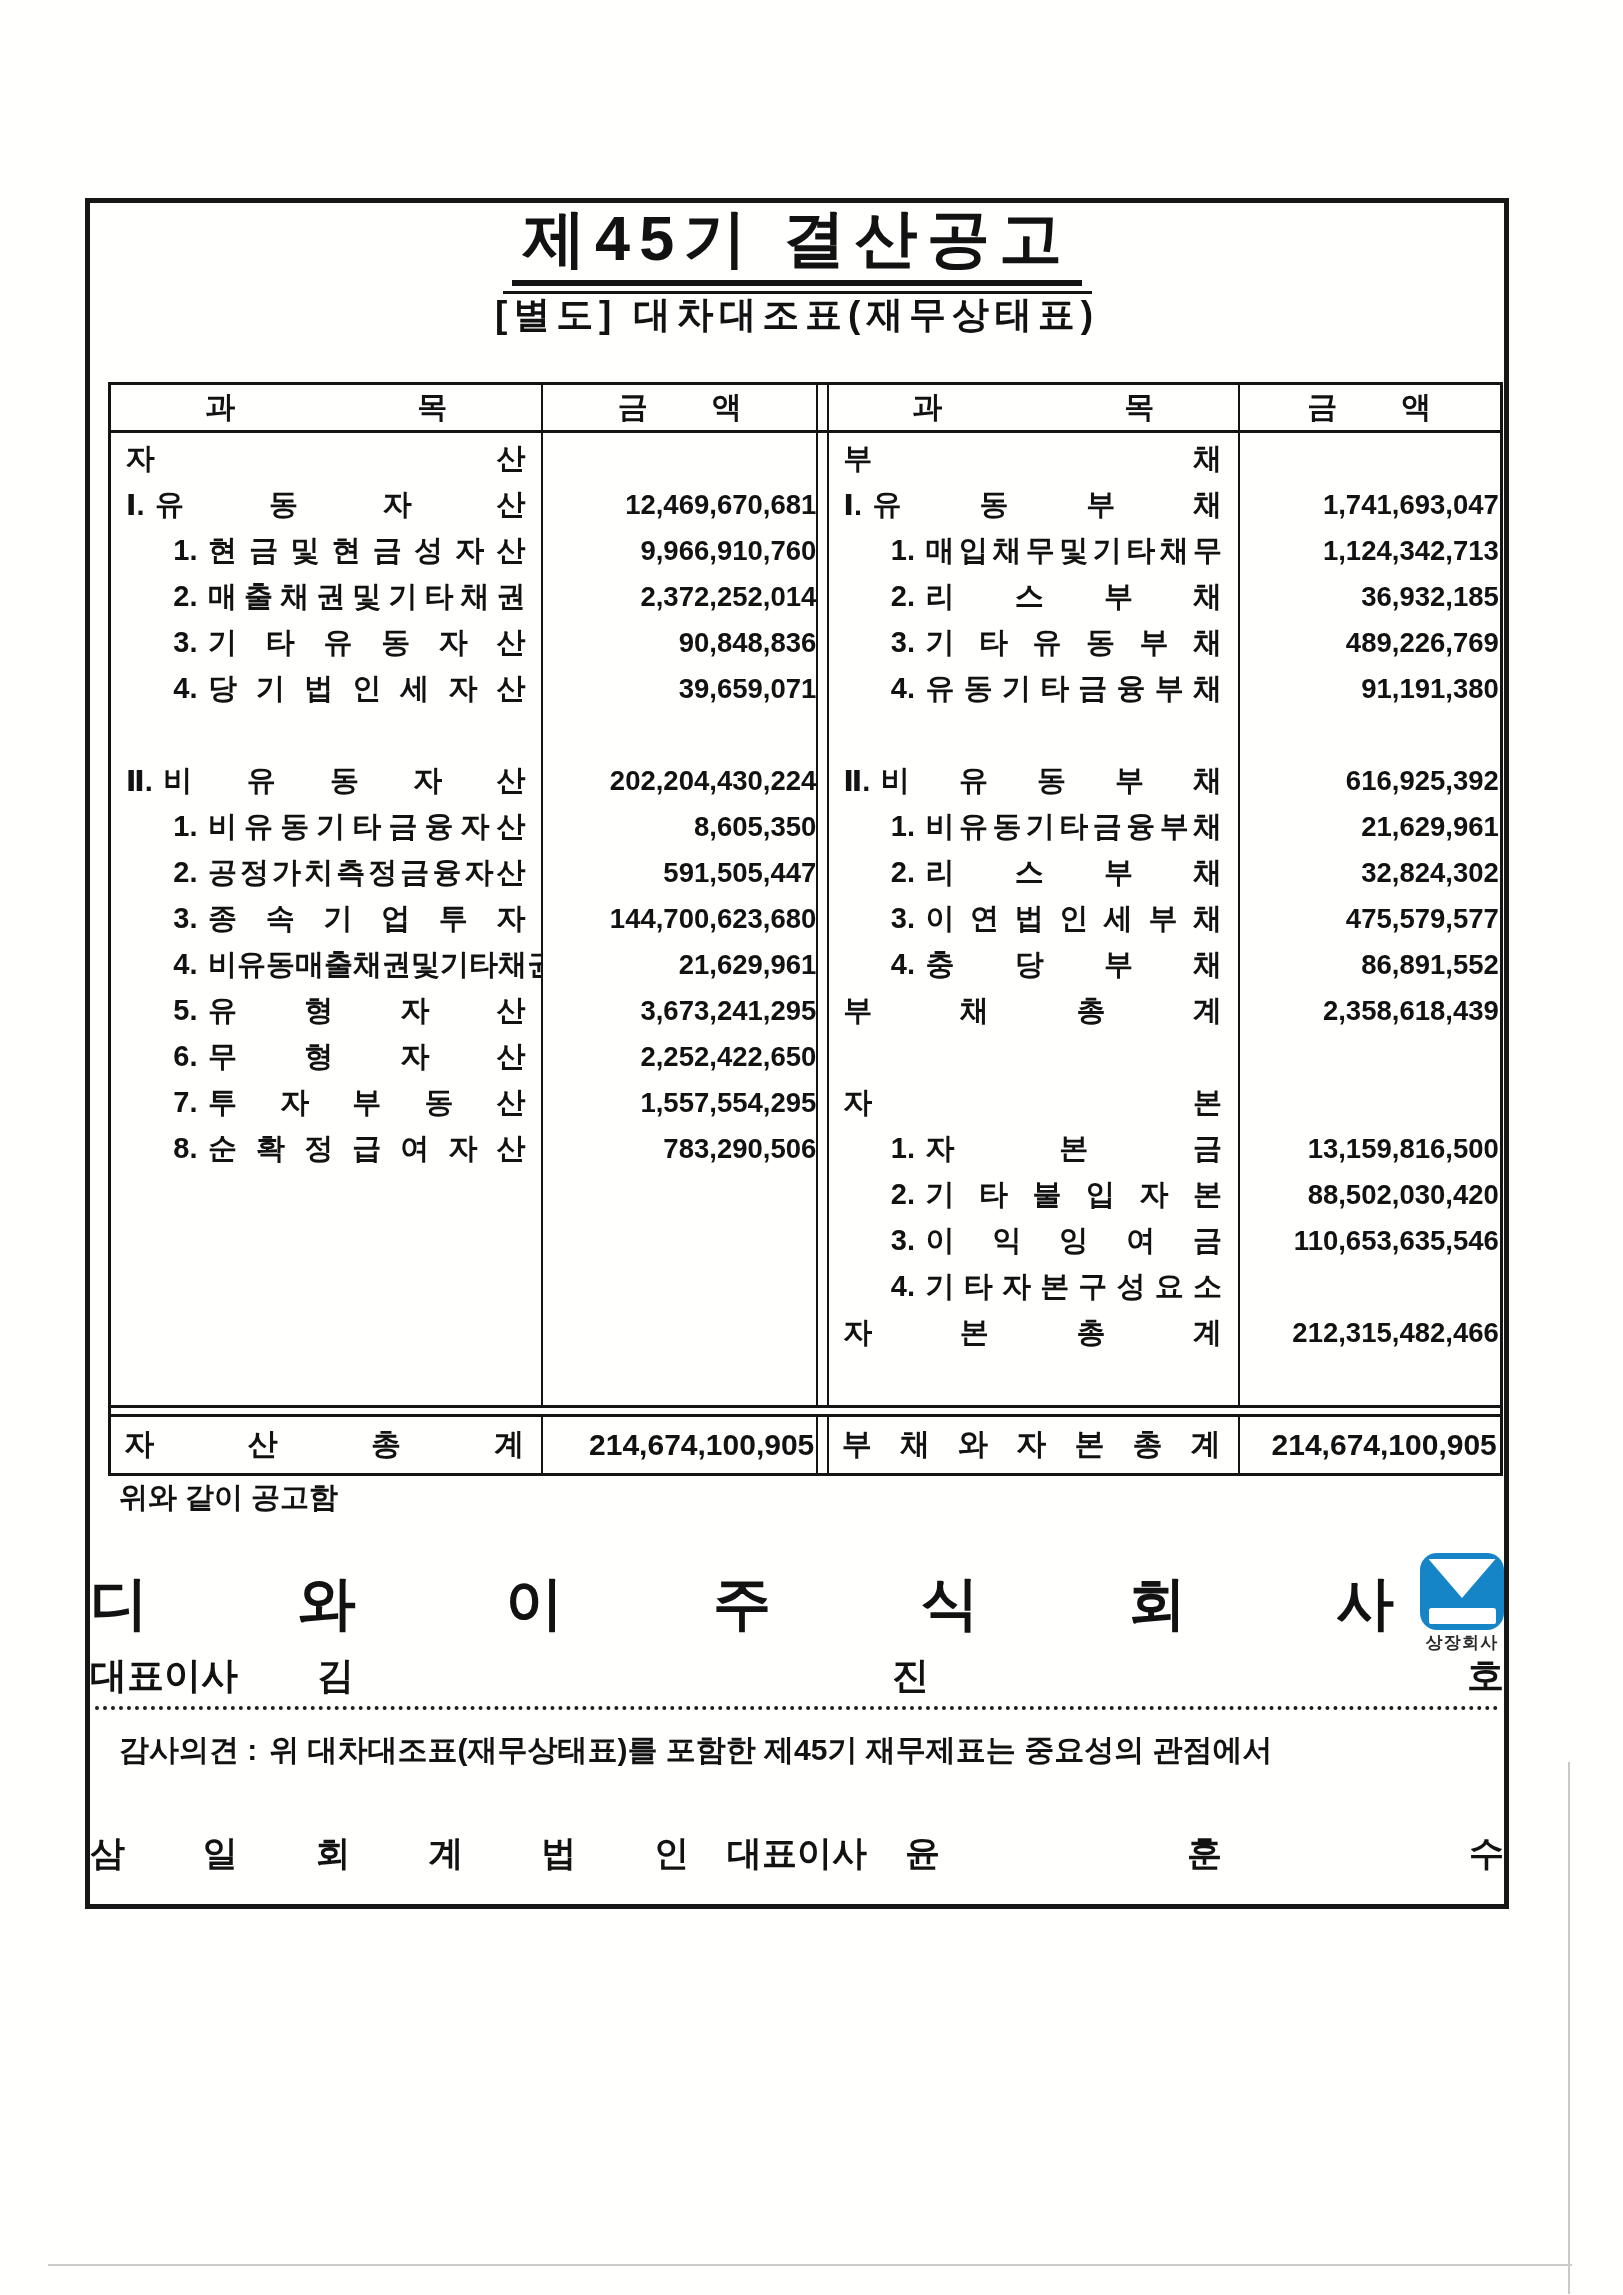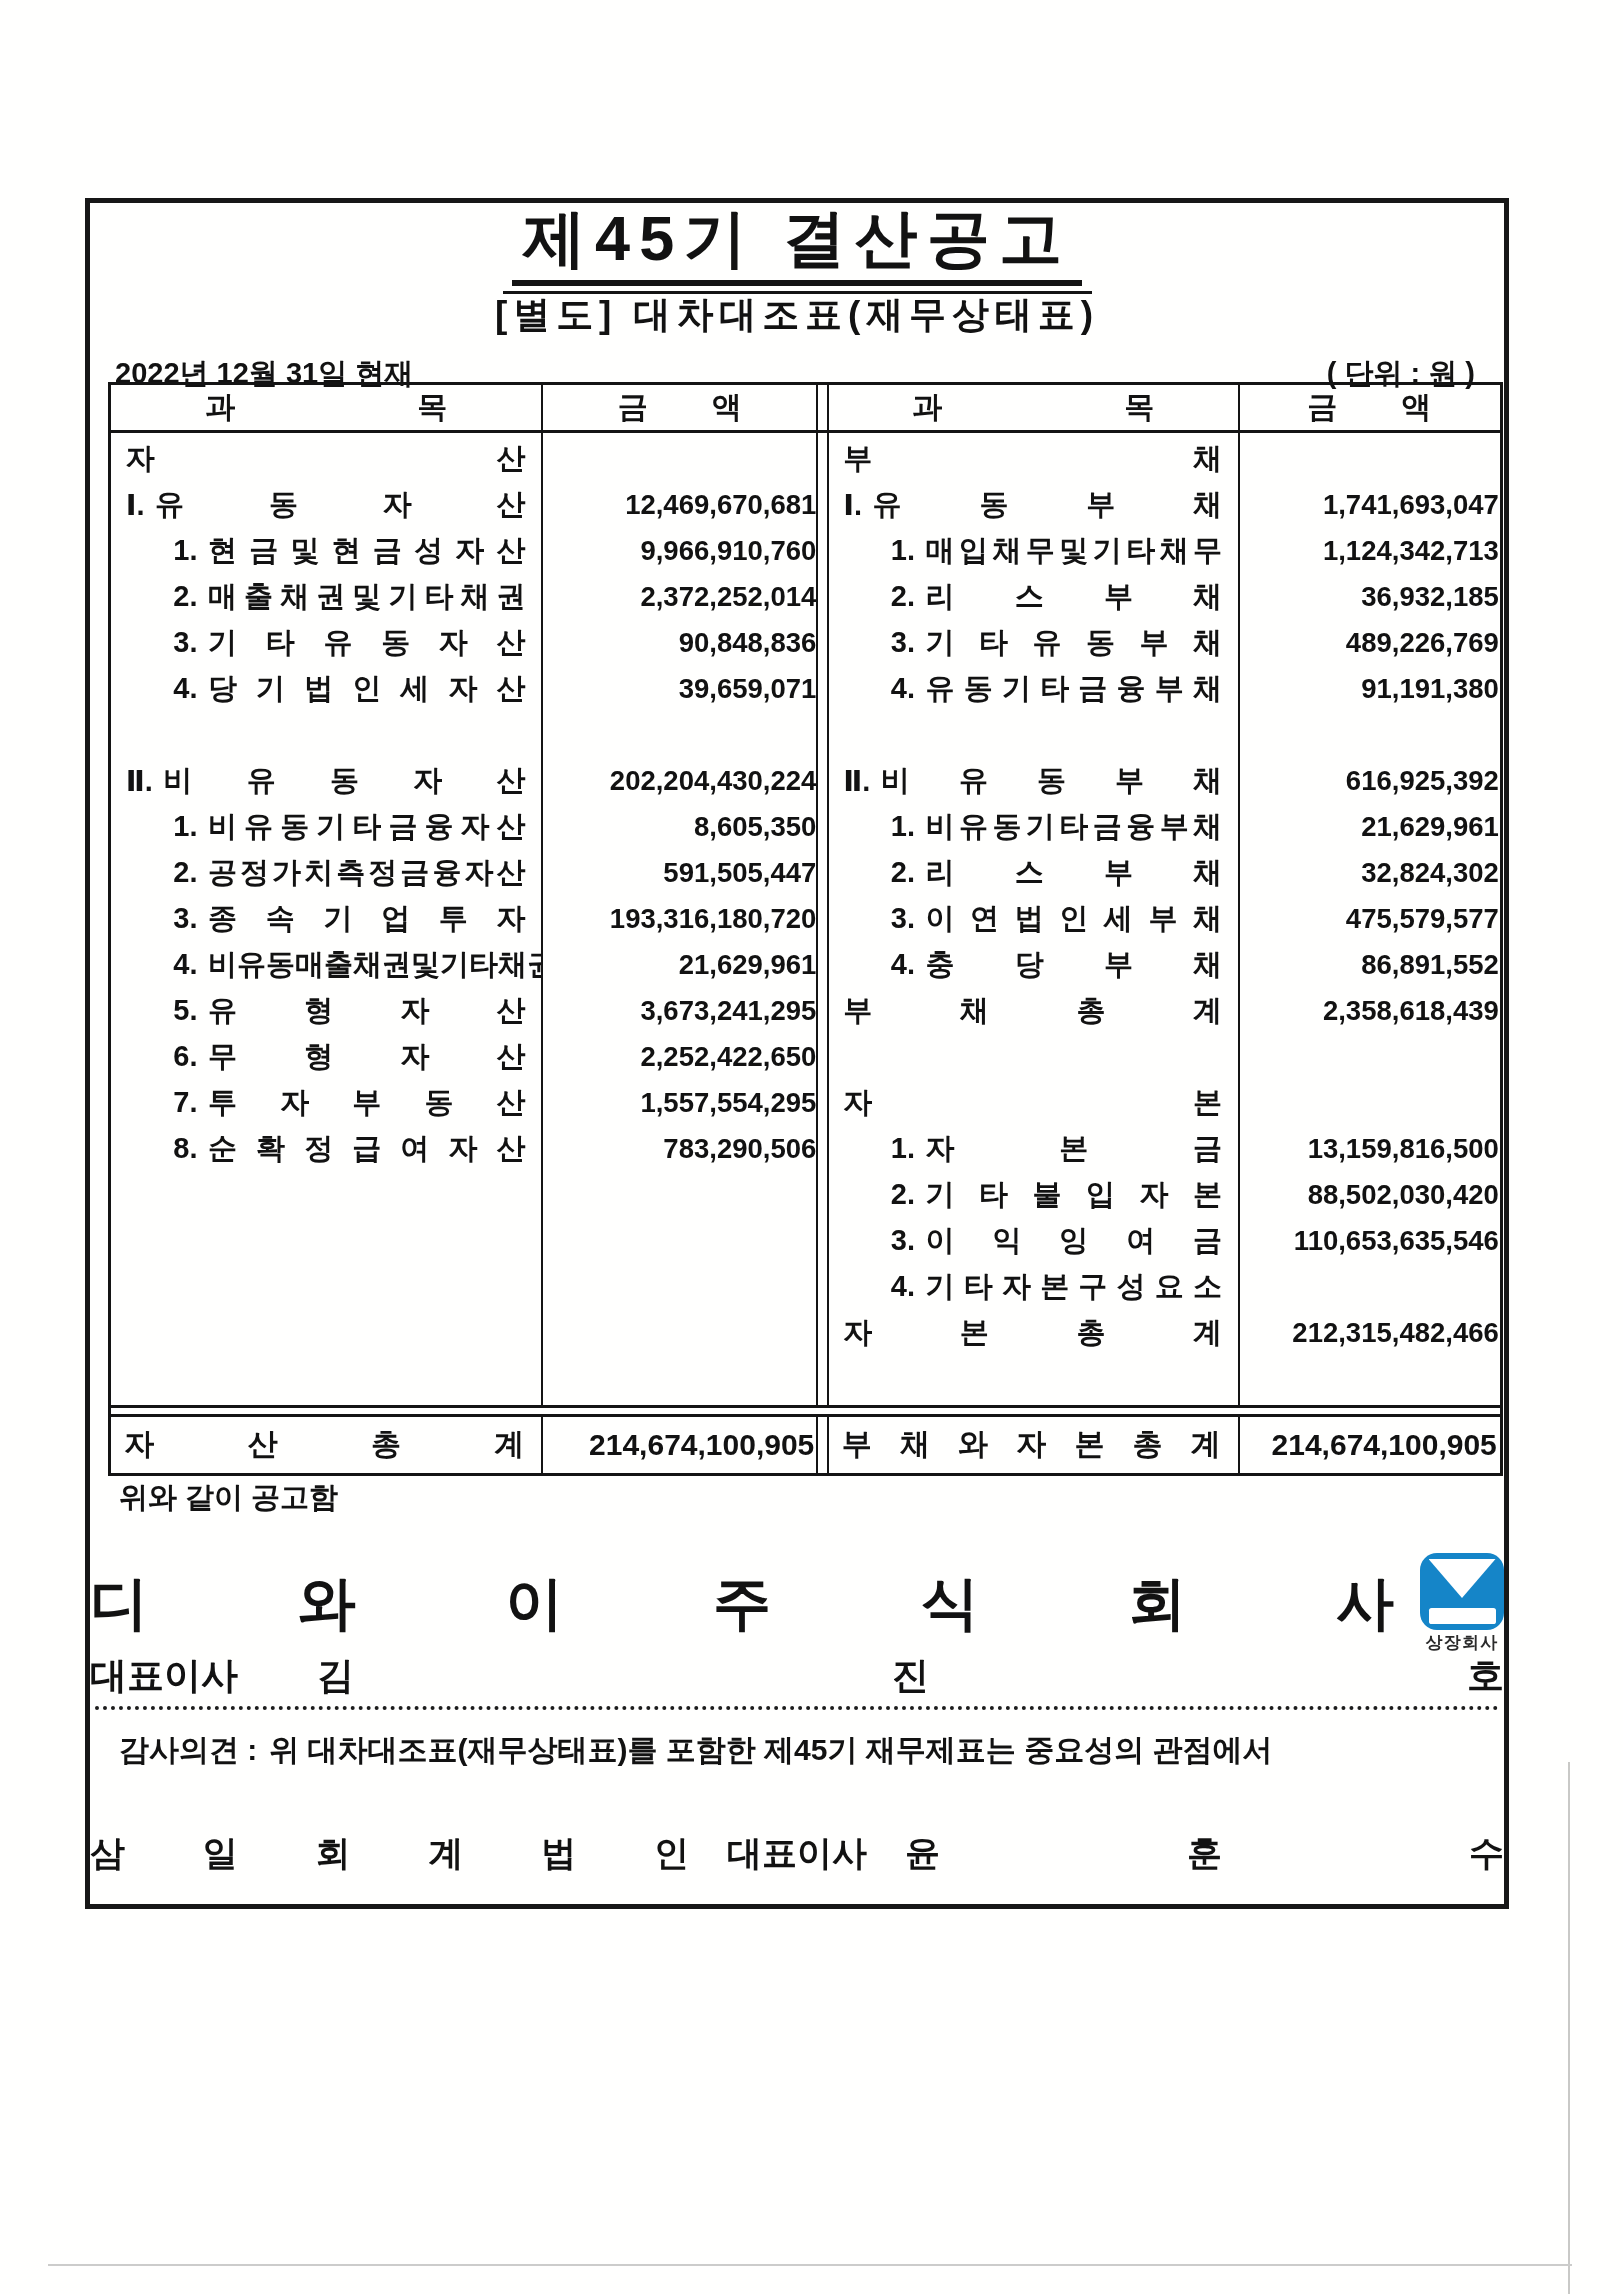--- a/index.html
+++ b/index.html
@@ -80,24 +80,20 @@
 <div class="page">
   <div class="frame">
 
     <div class="title-wrap">
       <div class="main-title">제45기 결산공고</div>
       <div class="title-underline2"></div>
     </div>
 
     <div class="subtitle">[별도] 대차대조표(재무상태표)</div>
 
-    <div class="meta-row">
-      <span>2022년 12월 31일 현재</span>
-      <span>( 단위 : 원 )</span>
-    </div>
 
     <div class="bstable">
       <div class="tgrid t-header">
         <div class="cdiv">
             <span class="hdr-spread hdr-item">
               <span>과</span>
               <span>목</span>
             </span>
           </div>
         <div class="cdiv">
@@ -301,21 +297,21 @@
             <div class="arow"></div>
             <div class="arow">12,469,670,681</div>
             <div class="arow">9,966,910,760</div>
             <div class="arow">2,372,252,014</div>
             <div class="arow">90,848,836</div>
             <div class="arow">39,659,071</div>
             <div class="arow"></div>
             <div class="arow">202,204,430,224</div>
             <div class="arow">8,605,350</div>
             <div class="arow">591,505,447</div>
-            <div class="arow">193,316,180,720</div>
+            <div class="arow">144,700,623,680</div>
             <div class="arow">21,629,961</div>
             <div class="arow">3,673,241,295</div>
             <div class="arow">2,252,422,650</div>
             <div class="arow">1,557,554,295</div>
             <div class="arow">783,290,506</div>
           </div>
         <div class="cdiv"></div>
         <div class="cdiv" id="labels-r">
             <div class="brow section">
               <span class="spread">

